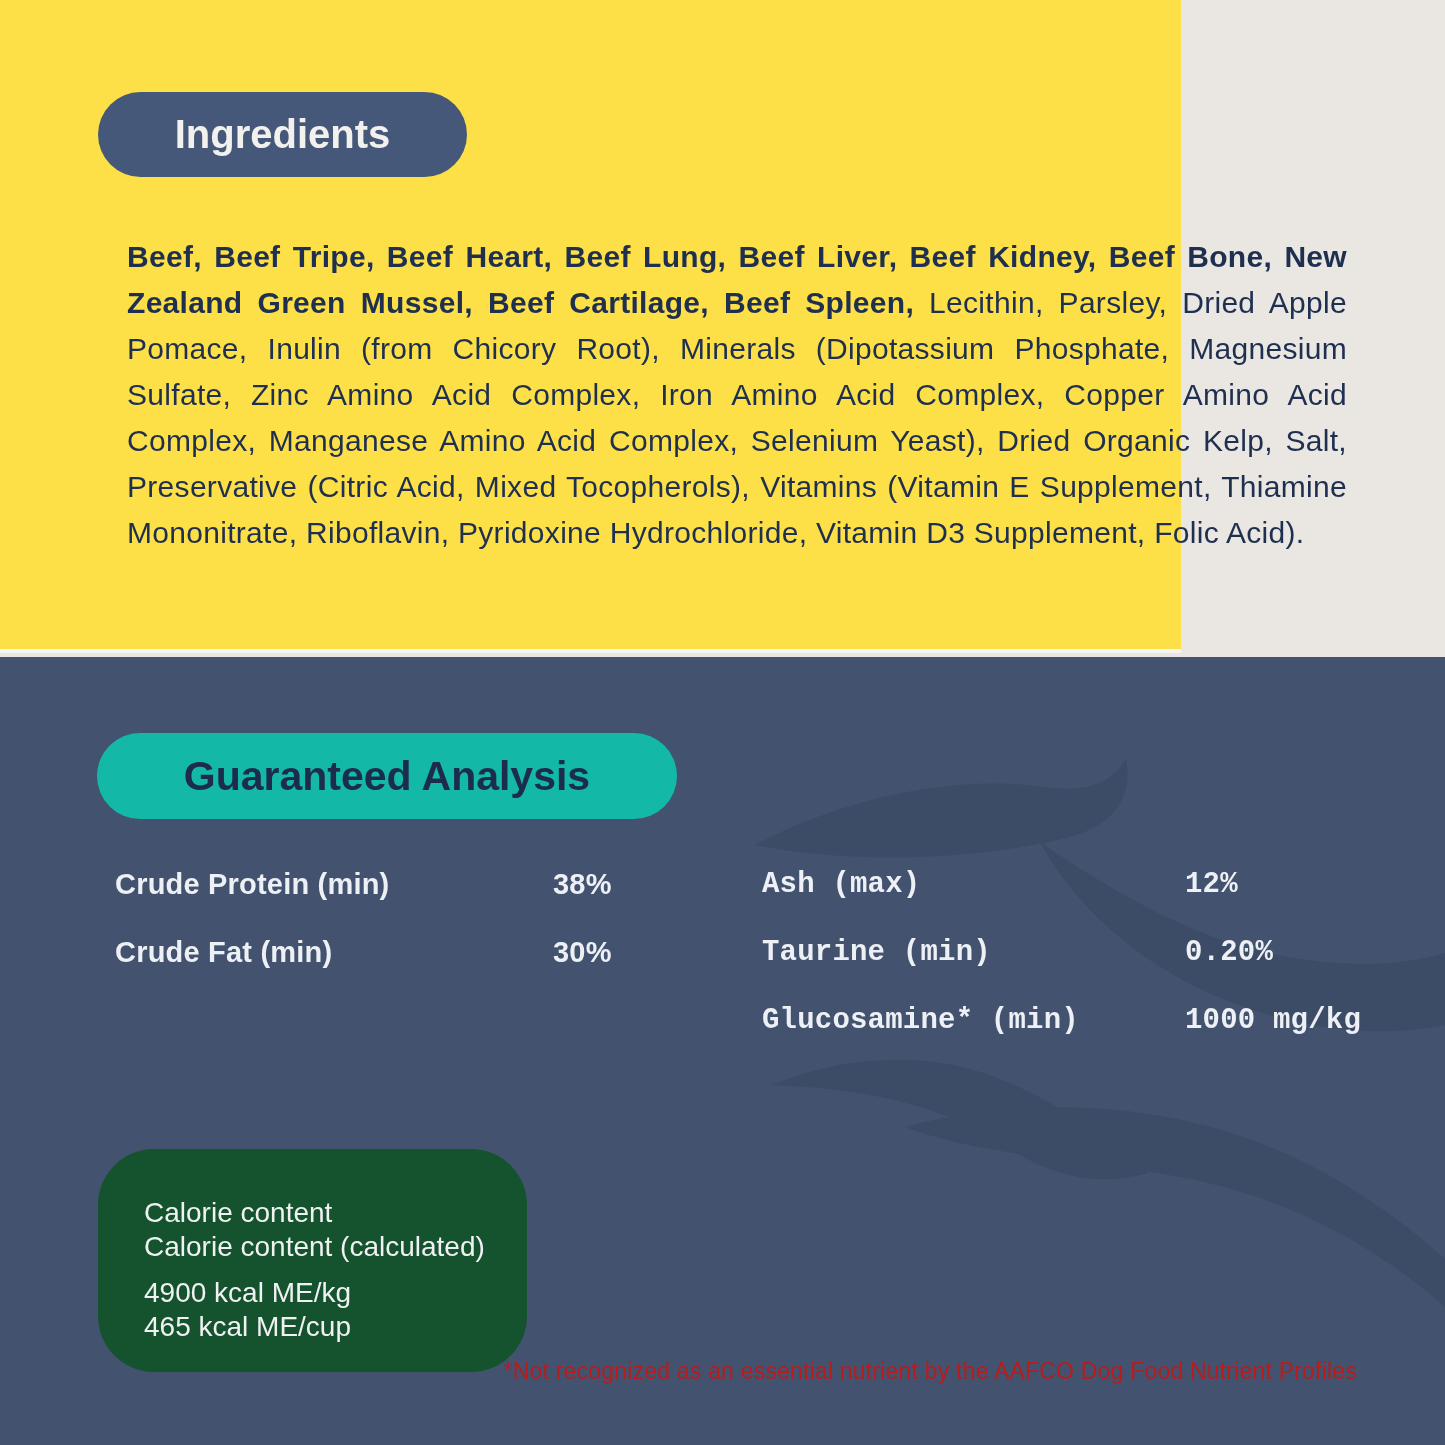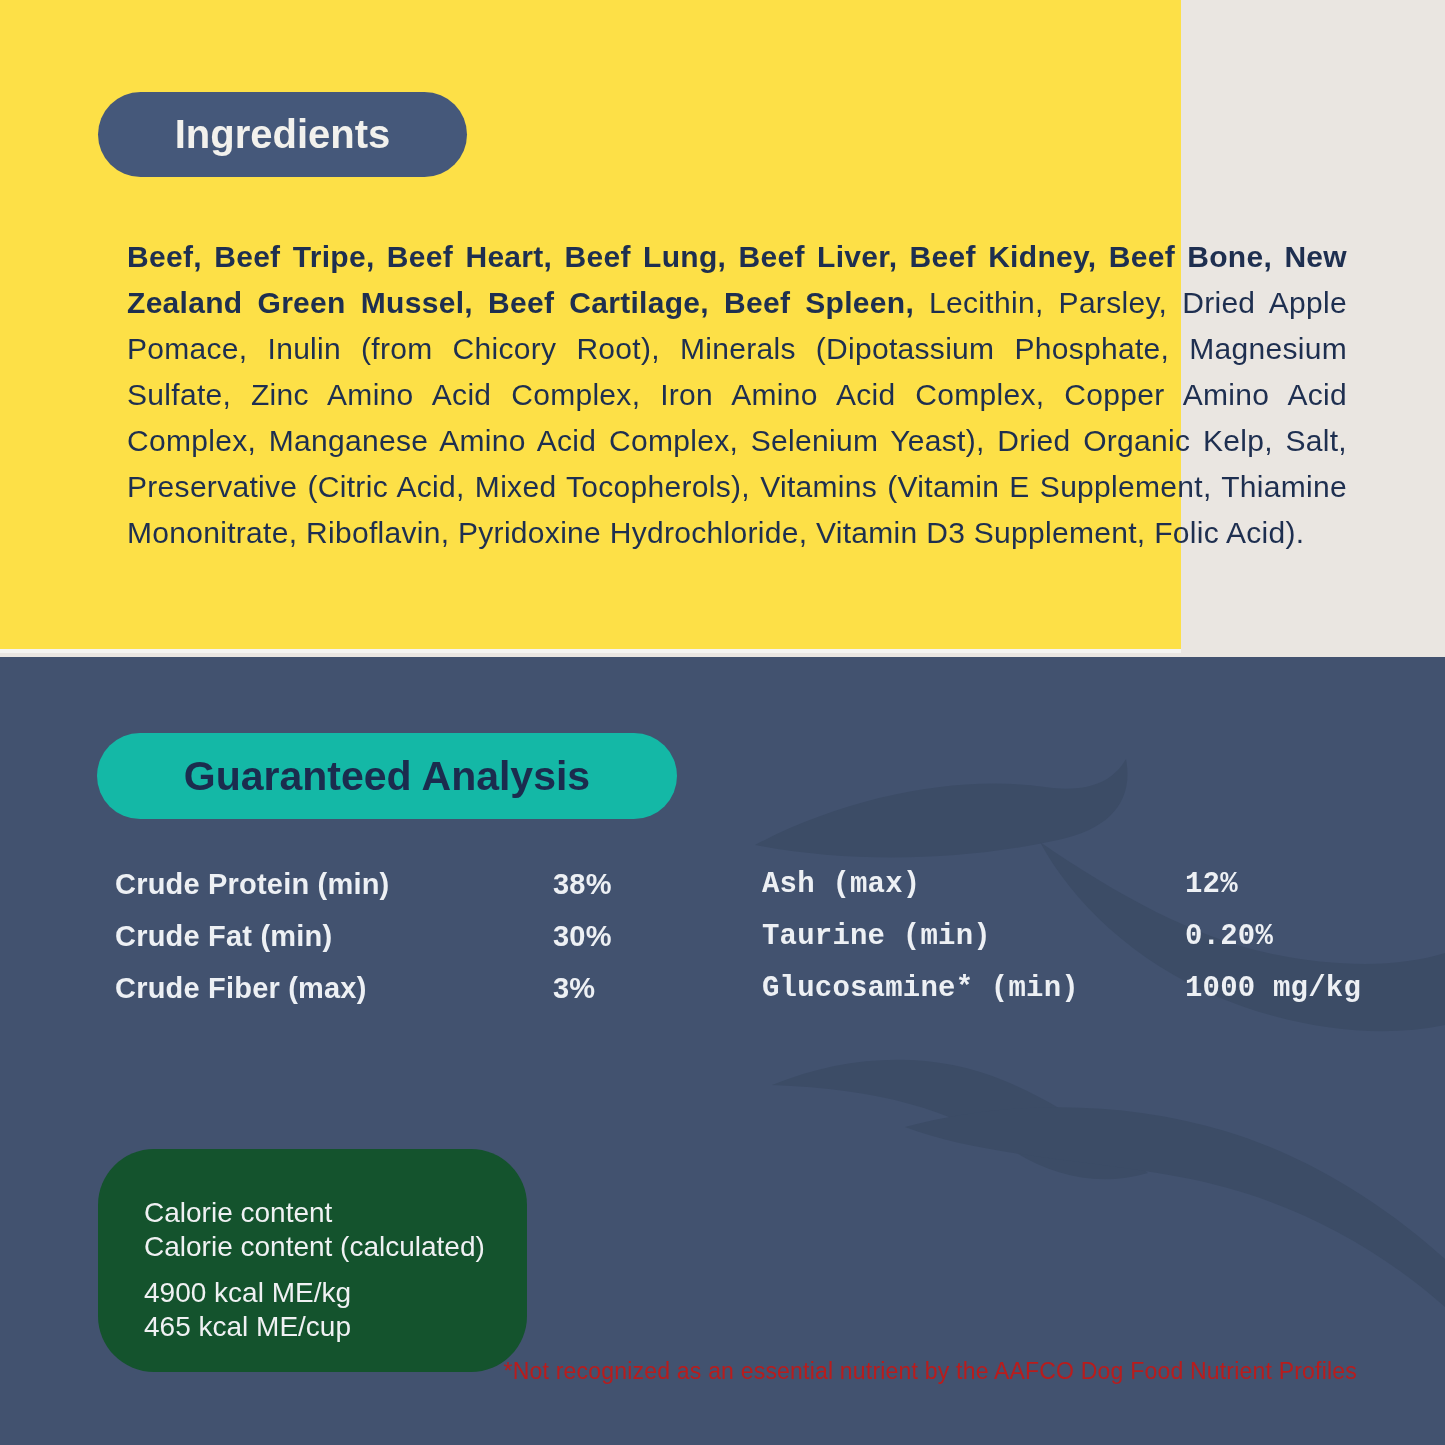--- a/index.html
+++ b/index.html
@@ -66,20 +66,21 @@
     color: #1E2F50;
     letter-spacing: 0.3px;
     margin-left: 14px;
   }
   .ingredients-paragraph .bold { font-weight: 700; }
   .analysis-col {
     position: absolute;
     top: 858px;
     display: flex;
     flex-direction: column;
+    gap: 16px;
   }
   .analysis-col.left  { left: 115px; }
   .analysis-col.right { left: 762px; font-family: Liberation Mono, monospace; }
   .analysis-row {
     display: grid;
     height: 52px;
     align-items: center;
     color: #EDF0F4;
     font-weight: 700;
     font-size: 29px;
@@ -150,24 +151,20 @@
 
   <div class="analysis-col left">
     <div class="analysis-row">
       <span>Crude Protein (min)</span>
       <span>38%</span>
     </div>
     <div class="analysis-row">
       <span>Crude Fat (min)</span>
       <span>30%</span>
     </div>
-    <div class="analysis-row">
-      <span>Crude Fiber (max)</span>
-      <span>3%</span>
-    </div>
   </div>
 
   <div class="analysis-col right">
     <div class="analysis-row">
       <span>Ash (max)</span>
       <span>12%</span>
     </div>
     <div class="analysis-row">
       <span>Taurine (min)</span>
       <span>0.20%</span>

